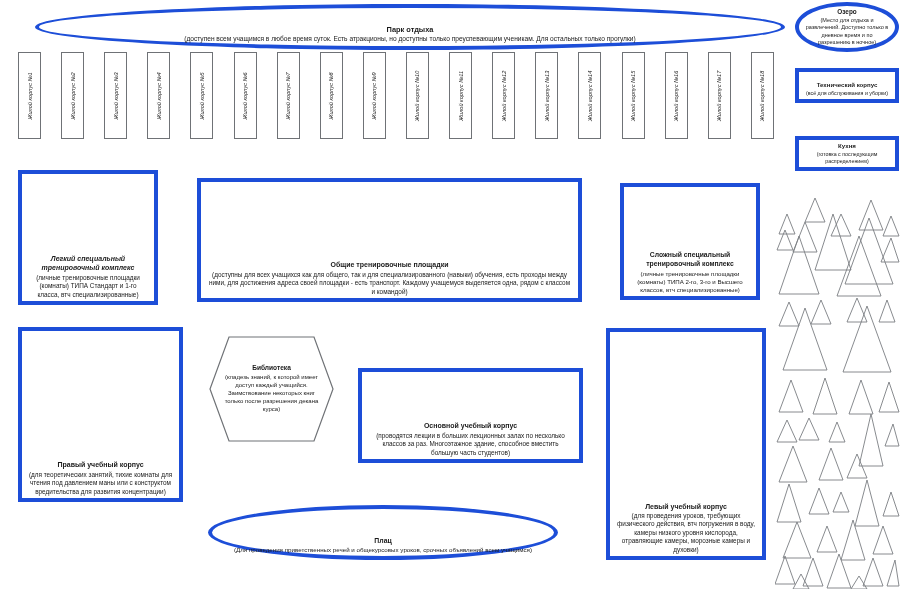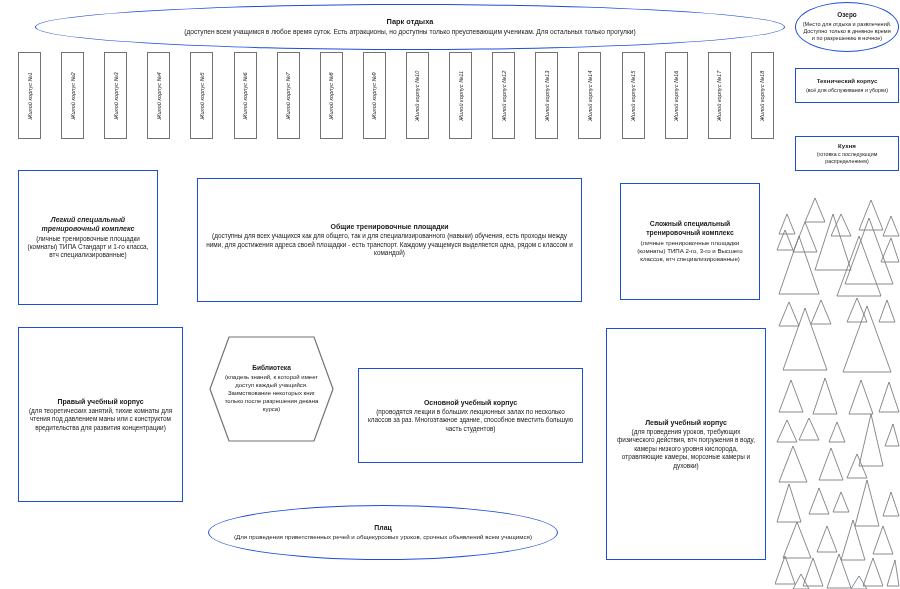--- a/index.html
+++ b/index.html
@@ -12,24 +12,24 @@
   #canvas{
     position:relative;
     width:900px;
     height:589px;
     overflow:hidden;
     background:#ffffff;
   }
   .node{
     position:absolute;
     box-sizing:border-box;
-    border:1px solid #1d4ed8;
+    border:4px solid #1d4ed8;
     background:#ffffff;
     display:flex;
-    align-items:center;
+    align-items:flex-end;
     justify-content:center;
     text-align:center;
     line-height:1.32;
   }
   .node .inner{
     padding:2px 6px;
     width:100%;
   }
   .ttl{
     font-weight:bold;

